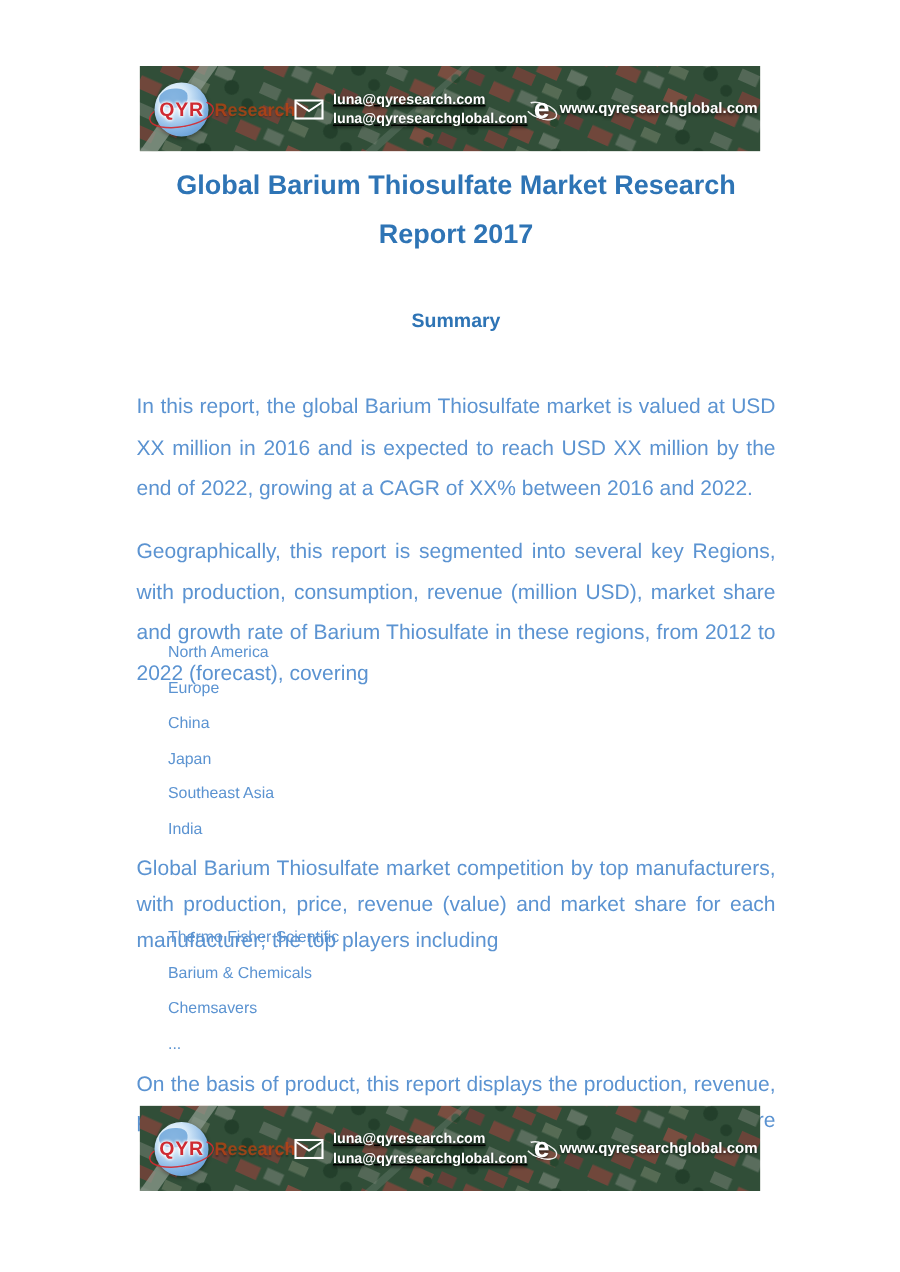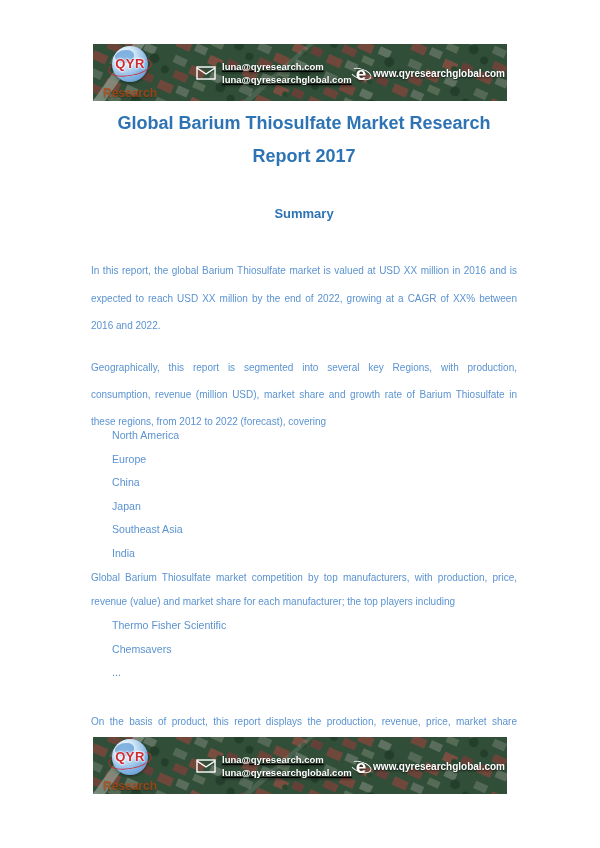--- a/index.html
+++ b/index.html
@@ -10,21 +10,21 @@
   }
   .page{position:relative;width:600px;height:848px;background:#ffffff;overflow:hidden;}
 
   
   .banner{position:absolute;left:93px;width:414px;height:57px;overflow:hidden;}
   .banner.hdr{top:44px;}
   .banner.ftr{top:737px;}
   .banner svg.aerial{position:absolute;inset:0;display:block;}
   .banner-content{position:absolute;inset:0;}
 
-  .logo{position:absolute;left:10px;top:50%;transform:translateY(-50%);display:flex;align-items:center;gap:4px;flex-direction:column;}
+  .logo{position:absolute;left:10px;top:50%;transform:translateY(-50%);display:flex;align-items:center;gap:4px;}
   .globe{
     width:36px;height:36px;border-radius:50%;position:relative;flex:0 0 auto;
     background:radial-gradient(circle at 35% 28%, #f7fcff 0%, #d4e8f8 28%, #85b5e4 62%, #4b87c9 100%);
     display:flex;align-items:center;justify-content:center;
     box-shadow:0 1px 3px rgba(0,0,0,.45);
   }
   .globe::before{
     content:"";position:absolute;left:3px;top:4px;width:19px;height:13px;
     background:#5f9cd6;border-radius:62% 40% 55% 48%;opacity:.75;
   }
@@ -54,21 +54,21 @@
   }
   .web-text{color:#fff;font-size:10px;font-weight:bold;text-shadow:0 1px 2px rgba(0,0,0,.75);white-space:nowrap;}
 
   
   .block{position:absolute;left:91px;width:426px;}
   .doc-title{
     top:107px;text-align:center;color:#2E74B5;font-weight:bold;
     font-size:18px;line-height:33px;
   }
   .summary-h{top:206px;text-align:center;color:#2E74B5;font-weight:bold;font-size:13px;}
-  .para{color:#5B93D1;font-size:10px;text-align:justify;}
+  .para{color:#5B93D1;font-size:14px;text-align:justify;}
   .p1{top:257px;line-height:27.5px;}
   .p2{top:354px;line-height:27px;}
   .p3{top:566px;line-height:24px;}
   .p4{top:710px;line-height:24px;text-align-last:justify;}
   .doc-list{color:#5B93D1;font-size:10.6px;line-height:23.5px;padding-left:21px;}
   .regions-list{top:424px;}
   .mfrs-list{top:614px;}
 </style>
 </head>
 <body>
@@ -145,20 +145,21 @@
 
       <div>India</div>
     </div>
 
   <div class="block para p3">Global Barium Thiosulfate market competition by top manufacturers, with production, price, revenue (value) and market share for each manufacturer; the top players including</div>
 
   <div class="block doc-list mfrs-list">
 
       <div>Thermo Fisher Scientific</div>
 
+      <div>Barium &amp; Chemicals</div>
 
       <div>Chemsavers</div>
 
       <div>...</div>
     </div>
 
   <div class="block para p4">On the basis of product, this report displays the production, revenue, price, market share</div>
 
   <div class="banner ftr">
     <svg class="aerial" width="414" height="57" viewBox="0 0 414 57" preserveAspectRatio="none">

